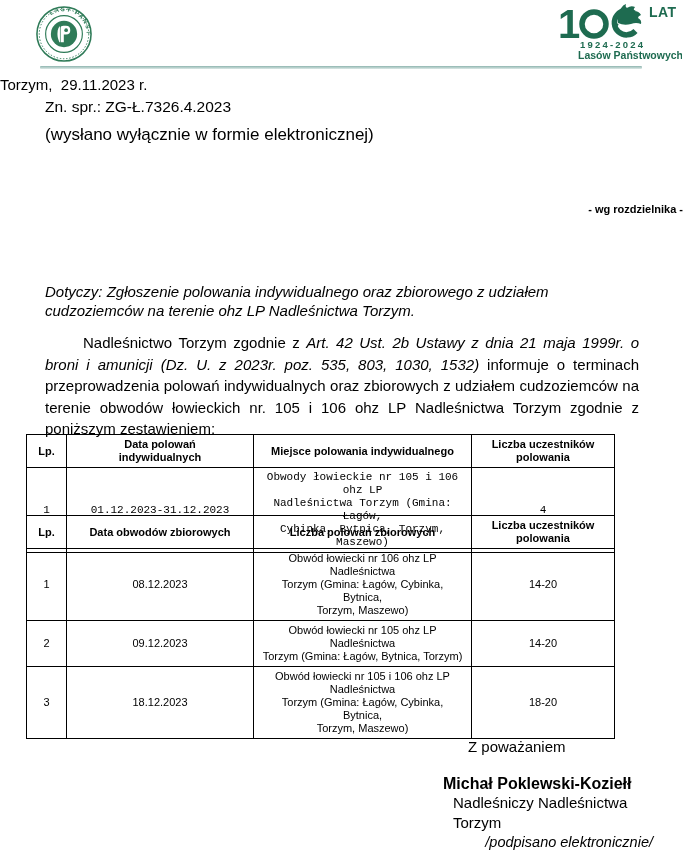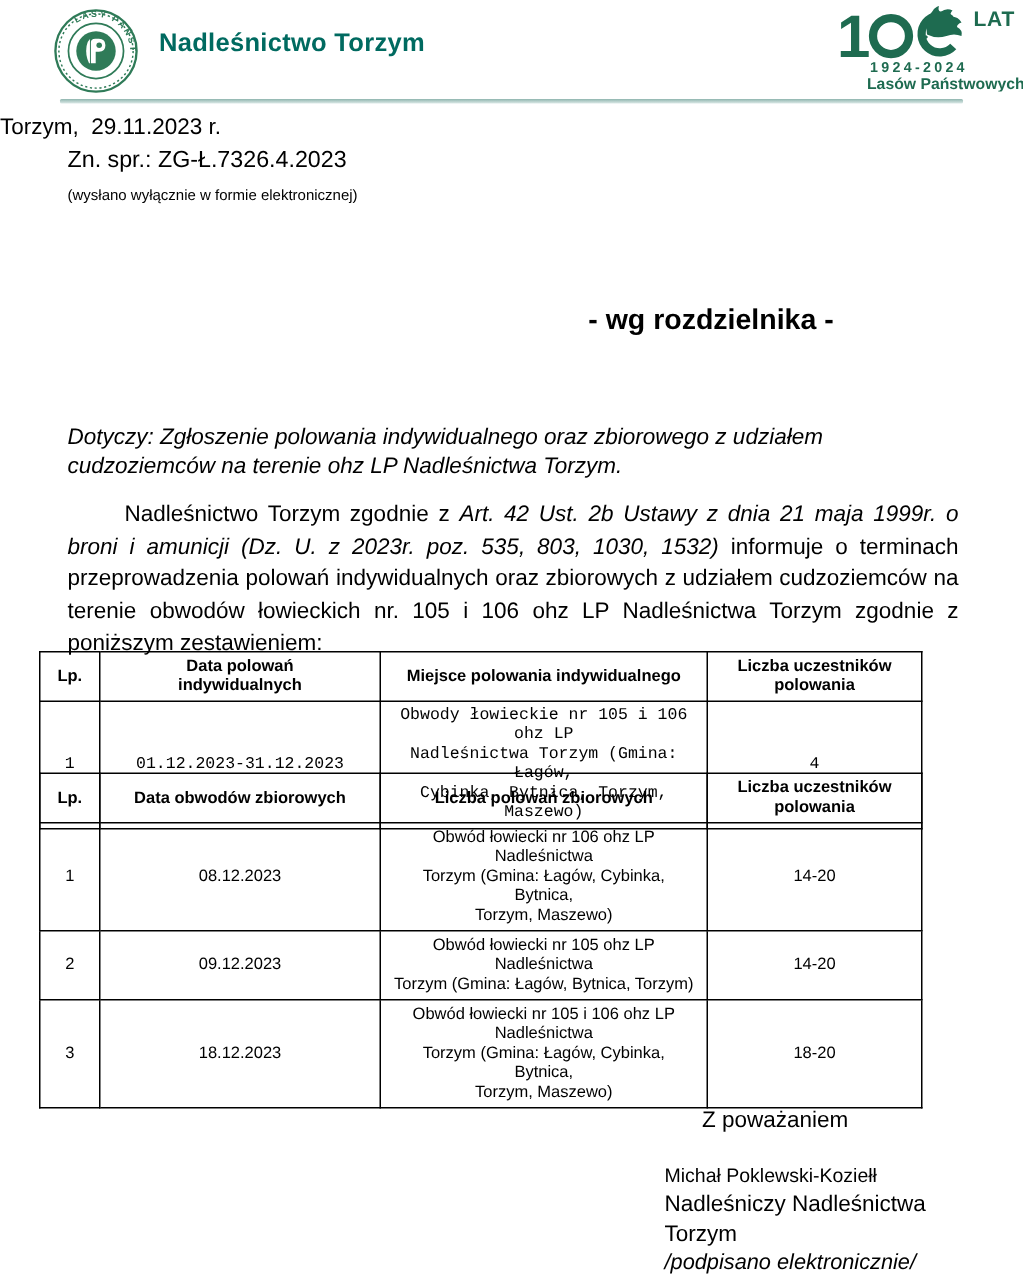--- a/index.html
+++ b/index.html
@@ -31,25 +31,25 @@
   }
   
   .place-date {
     position: absolute; left: 0; top: 76px; width: 640px;
     font-size: 15px; white-space: pre;
   }
   .ref-number {
     position: absolute; left: 45px; top: 98px; font-size: 15.5px;
   }
   .delivery-note {
-    position: absolute; left: 45px; top: 125px; font-size: 10px;
+    position: absolute; left: 45px; top: 125px; font-size: 17px;
   }
   .distribution {
     position: absolute; left: 265px; top: 203px; width: 418px;
-    text-align: center; font-size: 19px; font-weight: bold;
+    text-align: right; font-size: 11px; font-weight: bold;
   }
   
   .subject {
     position: absolute; left: 45px; top: 282px; width: 596px;
     font-size: 15px; font-style: italic; line-height: 19px;
   }
   .body-par {
     position: absolute; left: 45px; top: 332px; width: 594px;
     font-size: 15px; line-height: 21.5px;
     text-align: justify; text-indent: 38px;
@@ -72,23 +72,23 @@
   }
   table.hunt th { font-weight: bold; }
   col.c-lp { width: 40px; }
   col.c-date { width: 187px; }
   col.c-place { width: 218px; }
   col.c-count { width: 143px; }
   .tbl-individual td { height: 42px; font-family: Liberation Mono, monospace; }
   
   .salutation { position: absolute; left: 432px; top: 738px; font-size: 15px; margin-left: 36px; }
   .signature { position: absolute; left: 443px; top: 775px; width: 210px; }
-  .signer-name { font-size: 13px; font-weight: normal; line-height: 18px; }
-  .signer-title { font-size: 15px; line-height: 20px; white-space: pre-line; }
-  .signature-note { font-size: 14.5px; font-style: italic; line-height: 19px; }
+  .signer-name { font-size: 16px; font-weight: bold; line-height: 18px; }
+  .signer-title { font-size: 15px; line-height: 20px; white-space: pre-line; margin-left: 10px; }
+  .signature-note { font-size: 14.5px; font-style: italic; line-height: 19px; text-align: right; }
 </style>
 </head>
 <body>
 
 <div class="page">
 
   <svg class="seal" viewBox="0 0 60 60">
     <defs>
       <path id="arcTop" d="M 30 53.5 A 23.5 23.5 0 1 1 30.01 53.5" transform="rotate(-90 30 30)"></path>
     </defs>
@@ -98,21 +98,20 @@
     <text font-size="6.2" font-weight="bold" fill="#2F7B58" letter-spacing="1.4" font-family="'Liberation Sans',sans-serif">
       <textPath href="#arcTop" startOffset="96">LASY PAŃSTWOWE</textPath>
     </text>
     <circle cx="30" cy="30" r="13.6" fill="#2F7B58"></circle>
 
     <path d="M 26.5 38.5 L 26.5 24 Q 26.5 21.5 29.5 21.5 L 32 21.5 Q 36.5 21.5 36.5 26 Q 36.5 30.5 32 30.5 L 29.8 30.5 L 29.8 38.5 Z" fill="#ffffff"></path>
     <path d="M 25.2 38.5 Q 22.5 33 23.5 26.5 Q 24 23.5 25.8 21.8 L 25.8 38.5 Z" fill="#ffffff"></path>
     <circle cx="32.2" cy="26" r="1.9" fill="#2F7B58"></circle>
   </svg>
 
-  <div class="org-title">Nadleśnictwo Torzym</div>
 
   <svg class="centenary" viewBox="0 0 126 60">
     <g fill="#1E6B50" font-family="'Liberation Sans',sans-serif">
       <text x="2" y="37" font-size="40" font-weight="bold">1</text>
       <circle cx="38" cy="23" r="12" fill="none" stroke="#1E6B50" stroke-width="5.5"></circle>
       <path d="M 78 12 A 12.2 12.2 0 1 0 79.5 30" fill="none" stroke="#1E6B50" stroke-width="5.5"></path>
 
       <path d="M 62 22 Q 60 12 66 6 Q 67 4 70 3 Q 69 6 71 7 Q 75 4 79 6 Q 77 8 78 10 Q 83 10 85 14 Q 82 15 82 17 Q 86 19 85 23 Q 80 21 75 23 Q 68 25 62 22 Z"></path>
       <line x1="62" y1="23" x2="58" y2="27" stroke="#1E6B50" stroke-width="2"></line>
       <text x="93" y="16" font-size="14" font-weight="bold" letter-spacing="0.5">LAT</text>

